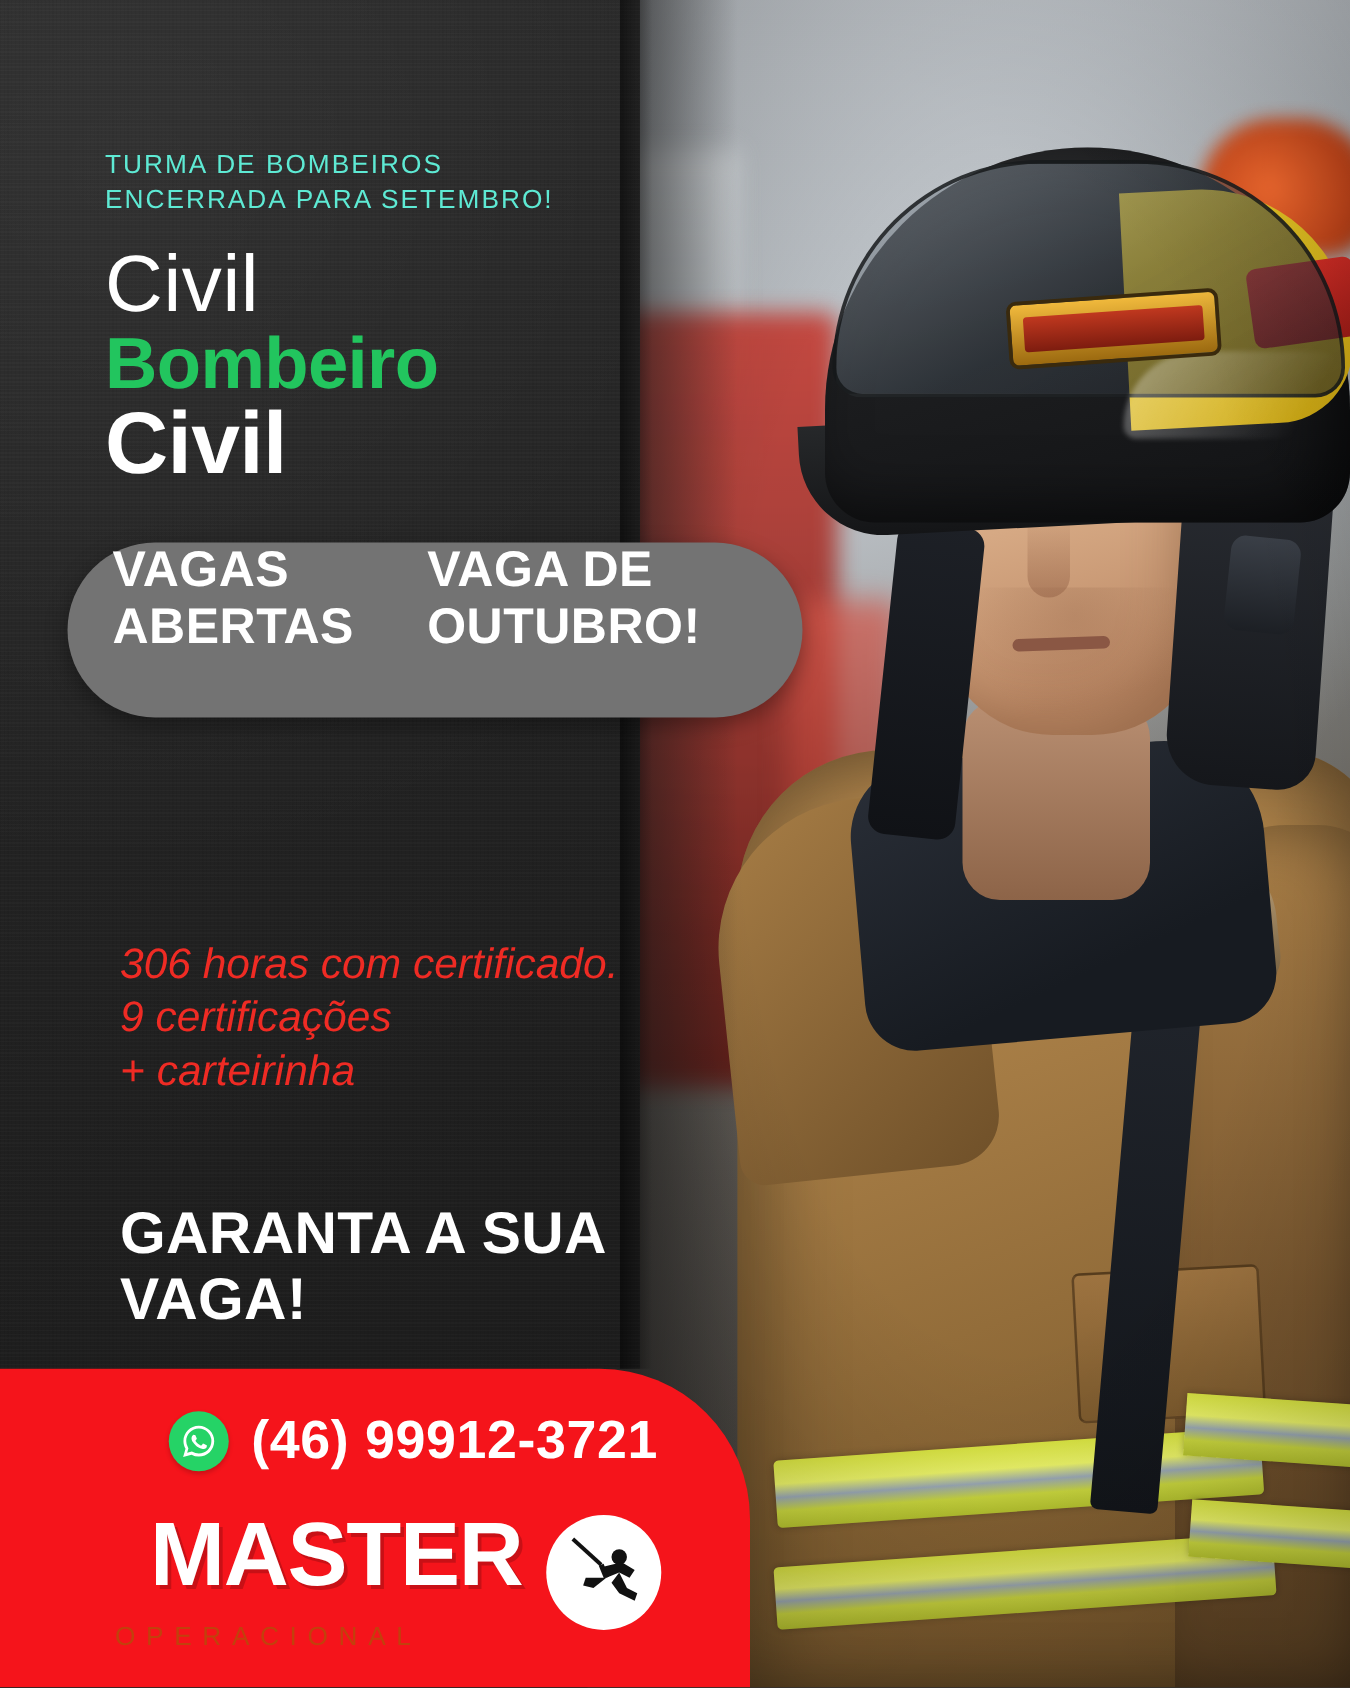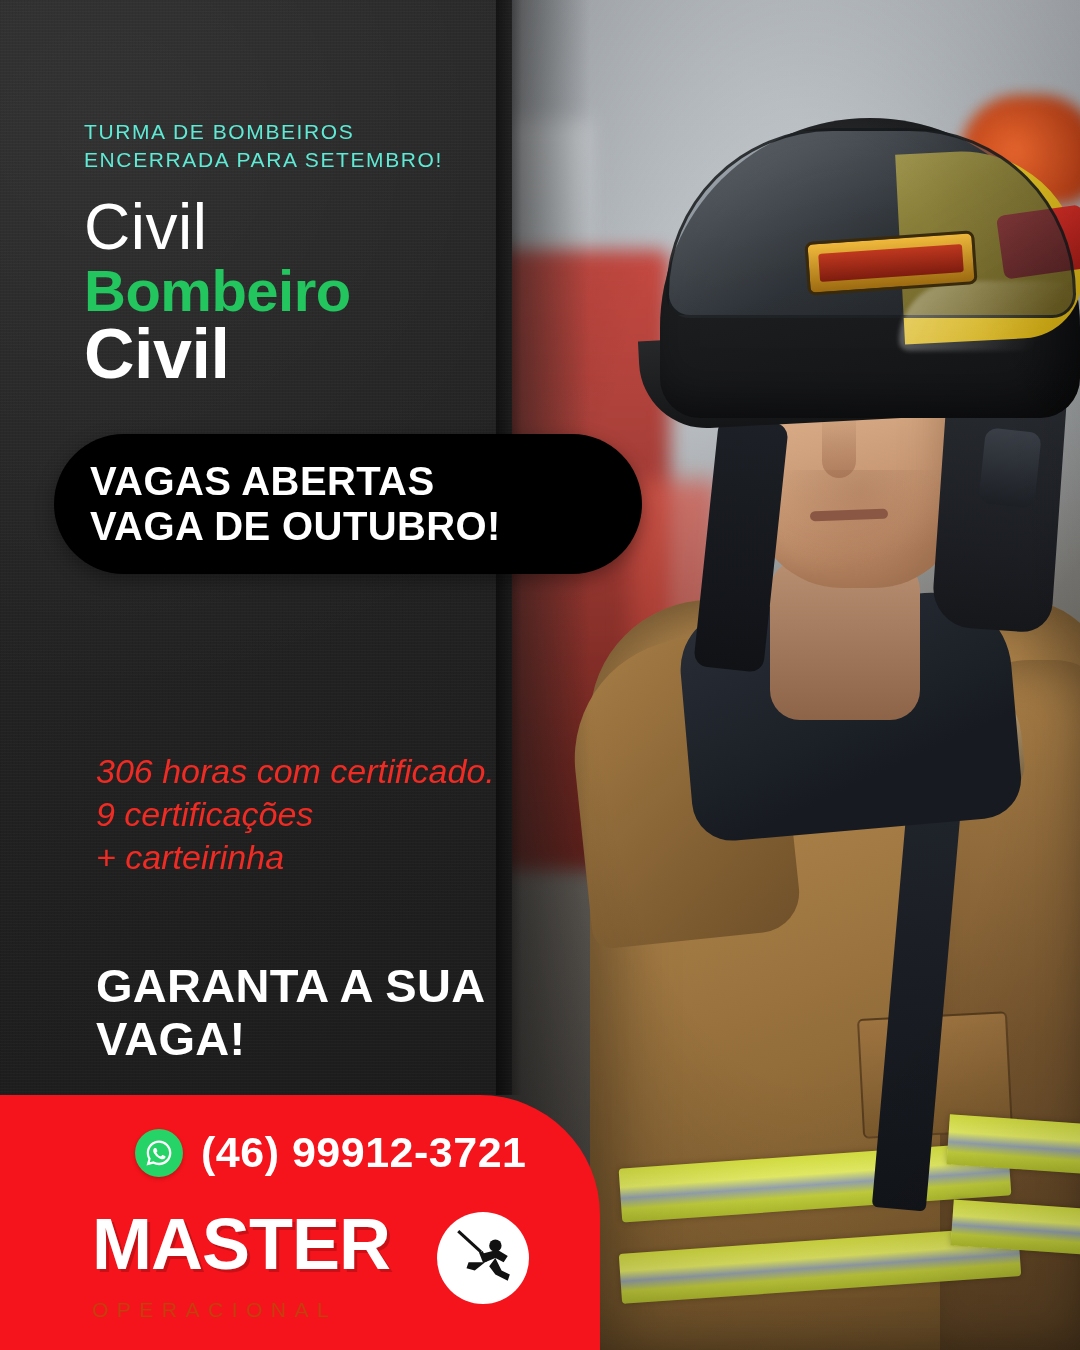--- a/index.html
+++ b/index.html
@@ -262,22 +262,22 @@
   .title-bold {
     color:#22c55e; font-size:58px; font-weight:700; letter-spacing:-.5px; line-height:.98; margin-top:4px;
   }
   .title-bold2 {
     color:#ffffff; font-size:70px; font-weight:800; letter-spacing:-.5px; line-height:.98;
   }
 
   
   .pill {
     position:absolute; left:54px; top:434px; width:588px; height:140px;
-    background:#000000; border-radius:70px;
-    display:flex; flex-direction:column; justify-content:center;
+    background:#737373; border-radius:70px;
+    display:flex; flex-direction:row; justify-content:center;
     padding-left:36px;
     box-shadow:0 6px 18px rgba(0,0,0,.35);
   }
   .pill-l1, .pill-l2 {
     color:#ffffff; font-weight:800; font-size:40px; letter-spacing:.4px; line-height:1.12;
   }
 
   .info {
     position:absolute; left:96px; top:608px; width:420px;
     color:#ffffff; font-weight:700; font-size:32px; line-height:1.28;
@@ -310,20 +310,21 @@
   }
   .wa svg { width:30px; height:30px; fill:#ffffff; }
   .phone-num {
     color:#ffffff; font-weight:800; font-size:43px; letter-spacing:.5px;
   }
 
   .brand { position:absolute; left:92px; top:1208px; width:470px; height:110px; }
   .brand-main {
     color:#ffffff; font-weight:800; font-size:72px; letter-spacing:-1px; line-height:1;
     text-shadow:3px 3px 0 rgba(0,0,0,.18);
+    margin-left:28px;
   }
   .brand-sub {
     color:#c2410c; font-weight:400; font-size:21px; letter-spacing:8.5px; margin-top:18px;
   }
   .brand-mark {
     position:absolute; left:345px; top:4px; width:92px; height:92px;
     border-radius:50%; background:#ffffff;
     display:flex; align-items:center; justify-content:center;
   }
   .brand-mark svg { width:66px; height:66px; }

